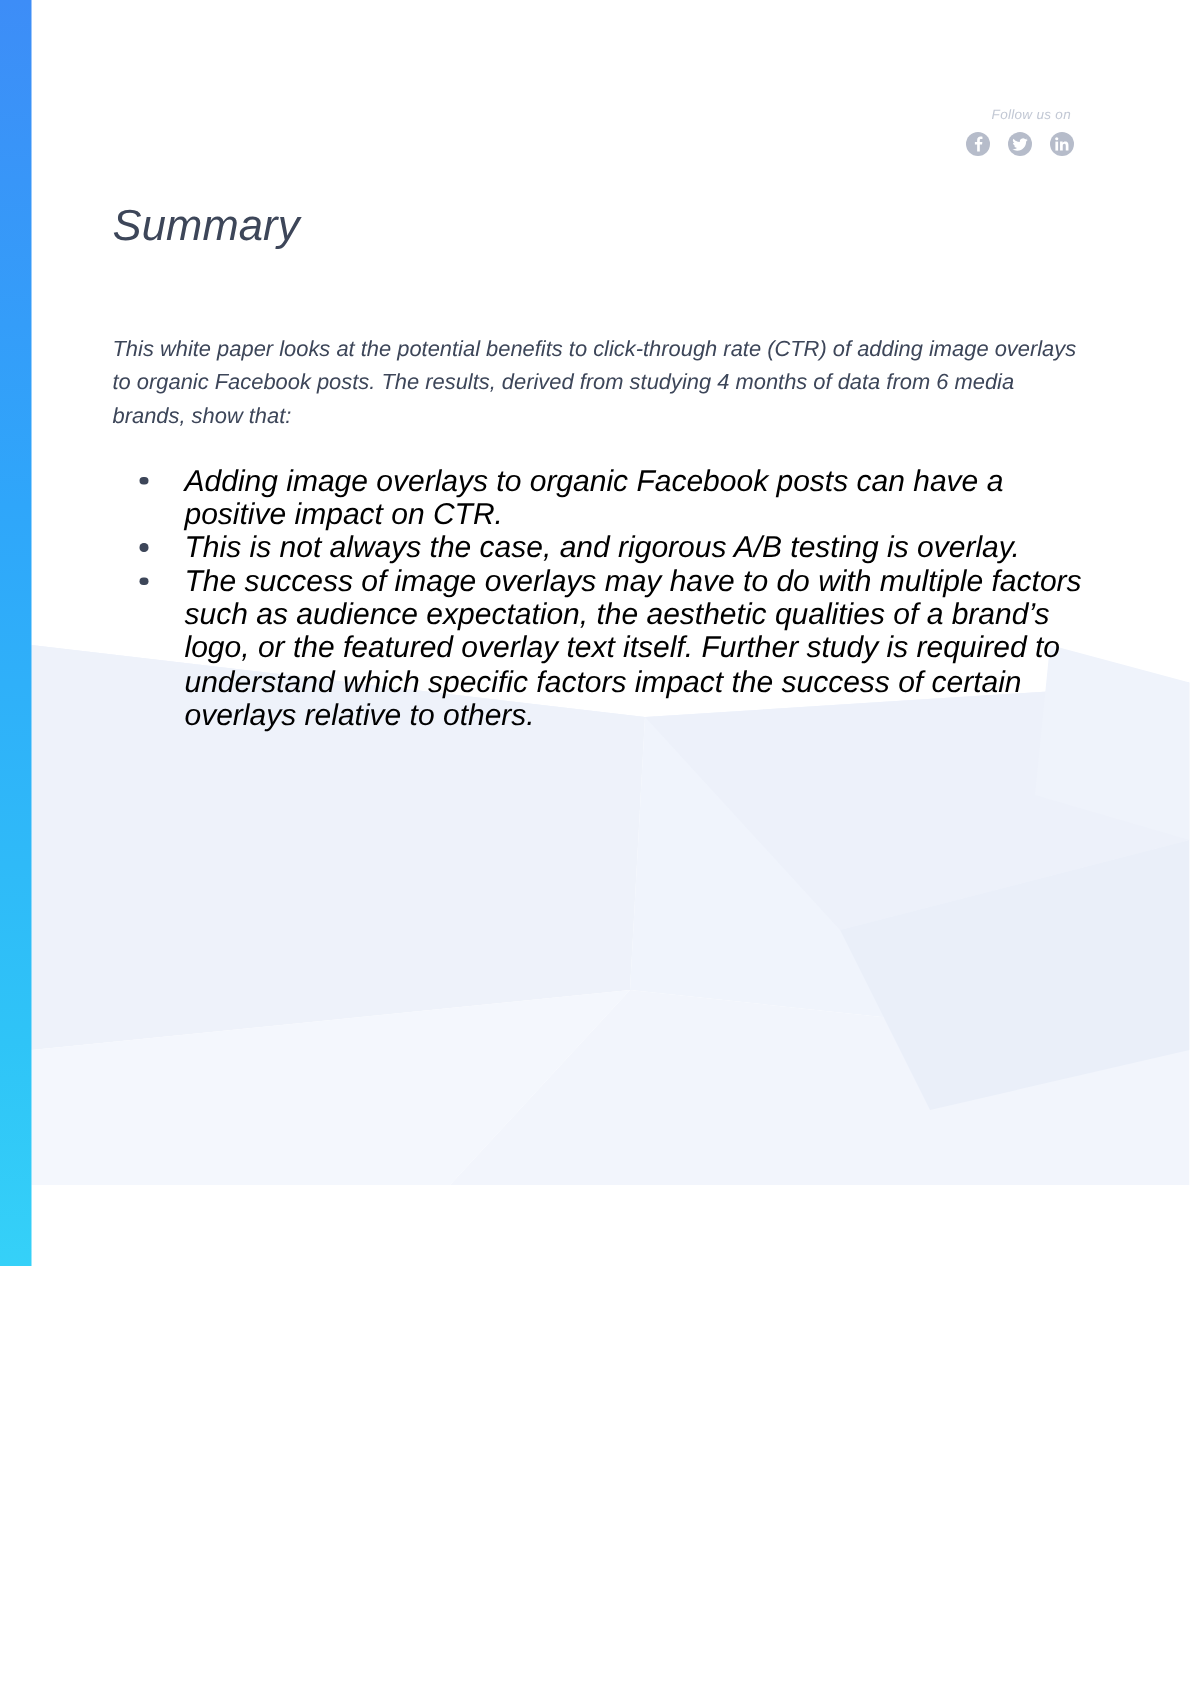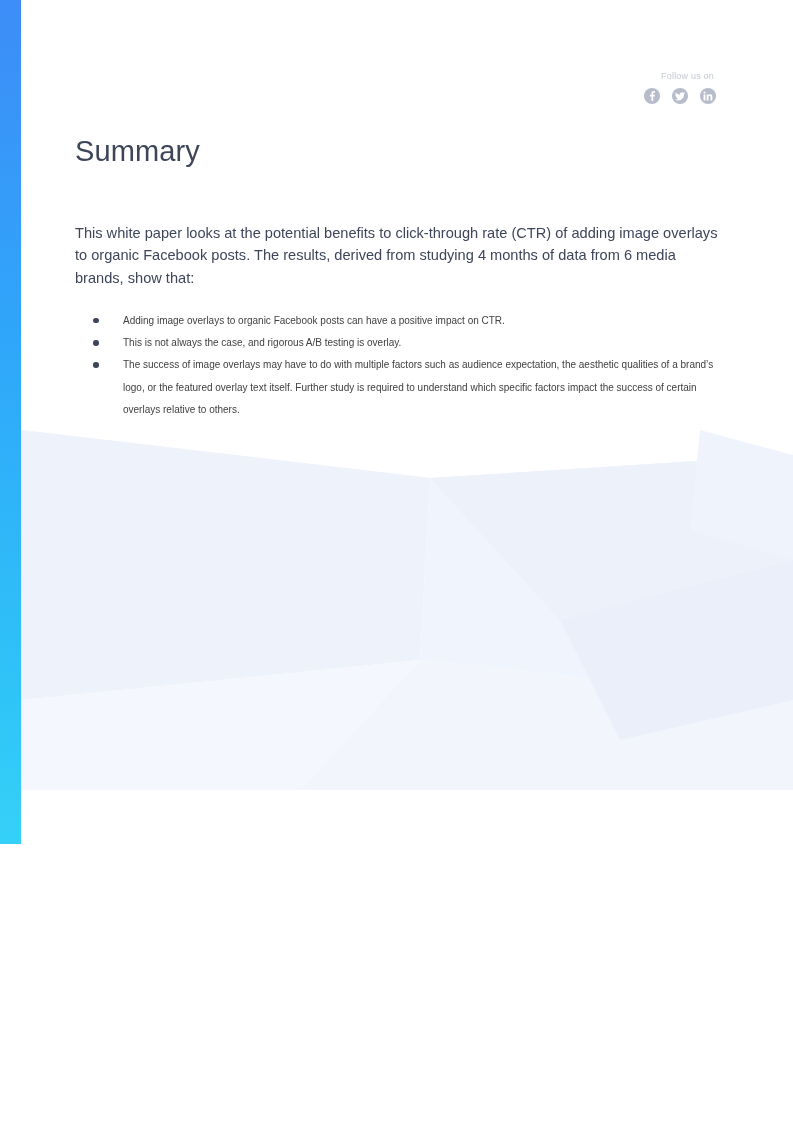--- a/index.html
+++ b/index.html
@@ -13,20 +13,21 @@
     font-family: "Liberation Sans", sans-serif;
     overflow: hidden;
   }
 
   #page {
     position: relative;
     width: 793px;
     height: 844px;
     background: #ffffff;
     overflow: hidden;
+    font-style: italic;
   }
 
   
   #accent-bar {
     position: absolute;
     left: 0;
     top: 0;
     width: 21px;
     height: 1121px;
     background: linear-gradient(to bottom, #3D8DF7 0%, #2FA6FA 30%, #2FC4F7 62%, #3BDDF9 88%, #42E3F9 100%);
@@ -104,23 +105,23 @@
     max-width: 645px;
   }
   #bullet-list {
     list-style: none;
     margin: 0;
     padding: 0;
   }
   #bullet-list li {
     position: relative;
     padding-left: 48px;
-    font-size: 10px;
+    font-size: 20px;
     line-height: 22.3px;
-    color: #404040;
+    color: #000000;
     margin-bottom: 0px;
   }
   #bullet-list li .dot {
     position: absolute;
     left: 18px;
     top: 8px;
     width: 5.5px;
     height: 5.5px;
     border-radius: 50%;
     background: #3d4659;

